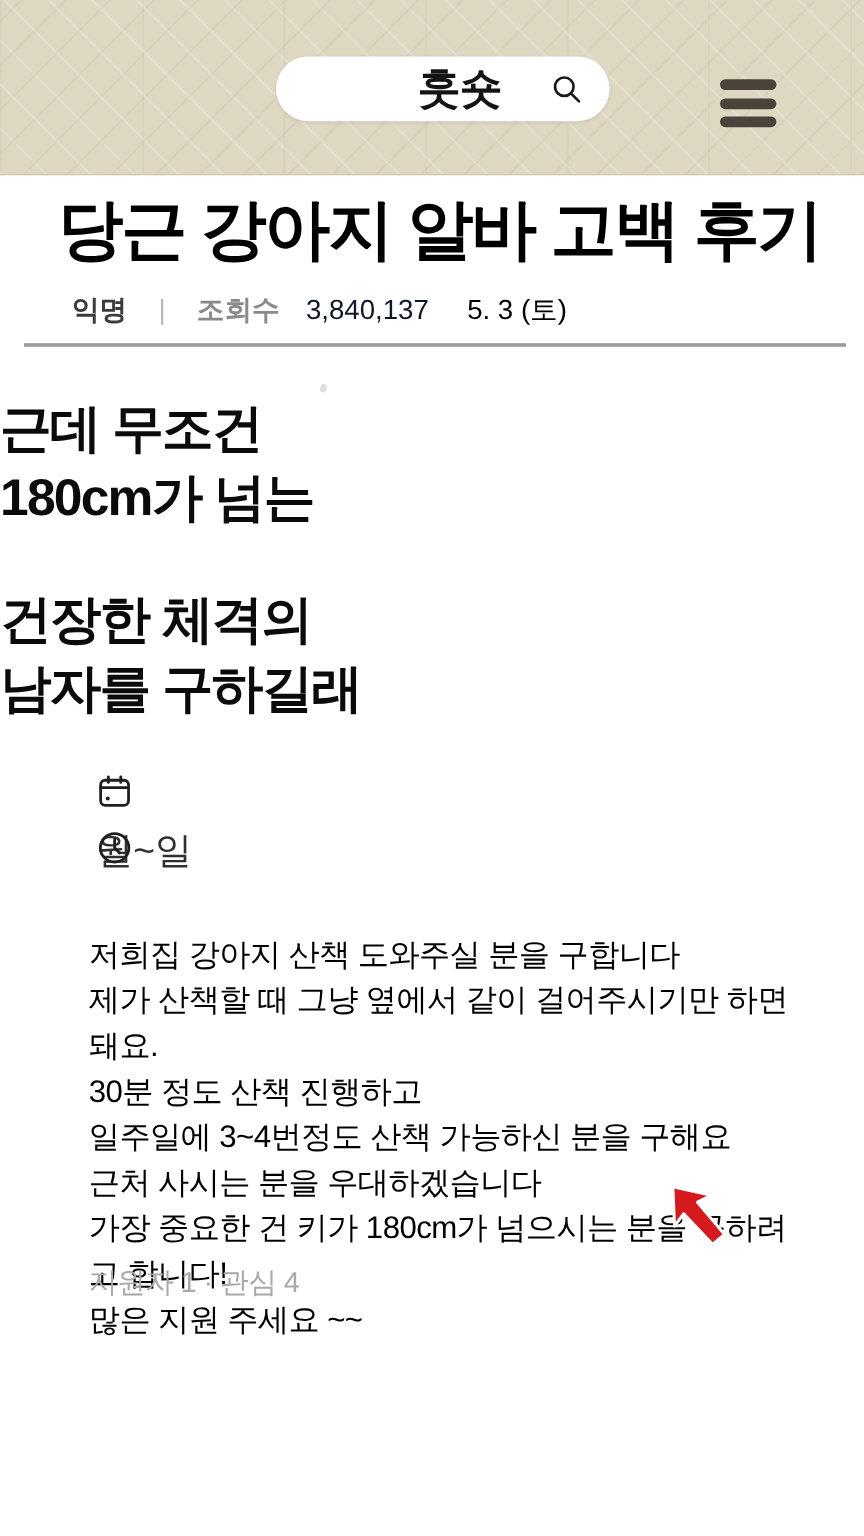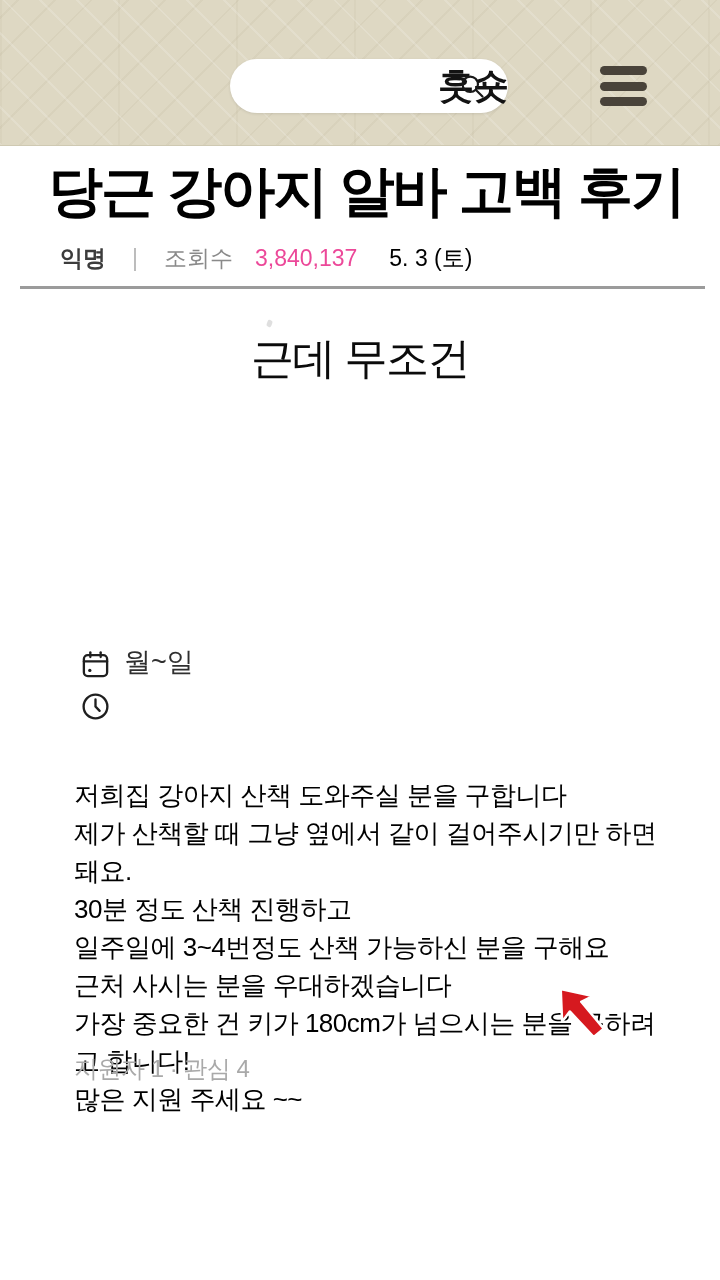--- a/index.html
+++ b/index.html
@@ -23,28 +23,28 @@
     width: 720px; height: 146px;
     background-color: #ded8c3;
     background-image:
       repeating-linear-gradient(45deg, rgba(255,255,255,0.16) 0 2px, transparent 2px 26px),
       repeating-linear-gradient(-45deg, rgba(140,128,92,0.07) 0 2px, transparent 2px 26px),
       repeating-linear-gradient(90deg, rgba(140,128,92,0.06) 0 2px, transparent 2px 118px);
     border-bottom: 1px solid #cfc9b2;
   }
   .search-pill {
     position: absolute;
-    left: 230px; top: 59px;
+    left: 230px; top: 47px;
     width: 278px; height: 54px;
     background: #ffffff;
     border-radius: 27px;
     box-shadow: 0 1px 3px rgba(0,0,0,0.10);
     display: flex;
     align-items: center;
-    justify-content: flex-end;
+    justify-content: center;
     cursor: text;
   }
   .search-text {
     font-size: 36px;
     font-weight: 800;
     color: #131313;
     letter-spacing: -1px;
     margin-left: 28px;
   }
   .search-icon {
@@ -85,38 +85,37 @@
     left: 60px; top: 243px;
     font-size: 23px;
     color: #8a8a8a;
     display: flex;
     align-items: center;
     gap: 26px;
     white-space: nowrap;
   }
   .meta-author { color: #3c3c3c; font-weight: 700; }
   .meta-sep { color: #b9b9b9; font-weight: 400; }
-  .meta-views-label { color: #8a8a8a; }
-  .meta-views-value { color: #ec4899; margin-left: -4px; }
+  .meta-views-label { color: #8a8a8a; font-weight: bold; }
+  .meta-views-value { color: #0f172a; margin-left: -4px; }
   .meta-date { color: #000000; margin-left: 6px; }
 
   .divider {
     position: absolute;
     left: 20px; top: 286px;
     width: 685px; height: 3px;
     background: #9b9b9b;
   }
 
   
   .highlight {
     position: absolute;
     left: 0;
     width: 720px;
-    text-align: center;
-    font-weight: 400;
+    font-weight: 700;
     font-size: 43px;
     letter-spacing: -1.5px;
     color: #0b0b0b;
     line-height: 57px;
   }
   .highlight-1 { top: 330px; }
   .highlight-2 { top: 489px; }
   .speck {
     position: absolute;
     left: 267px; top: 320px;
@@ -125,24 +124,25 @@
     border-radius: 2px;
     transform: rotate(20deg);
     opacity: 0.6;
   }
 
   
   .schedule-row {
     position: absolute;
     left: 80px;
     display: flex;
-    align-items: flex-end;
+    align-items: flex-start;
     gap: 13px;
-    font-size: 27px;
+    font-size: 31px;
     color: #2f2f2f;
+    flex-direction: column;
   }
   .schedule-row-days { top: 644px; }
   .schedule-row-time { top: 691px; }
   .schedule-icon { width: 31px; height: 31px; flex: 0 0 auto; }
 
   
   .body-text {
     position: absolute;
     left: 74px; top: 776px;
     width: 600px;
@@ -200,22 +200,27 @@
     <span class="meta-views-value">3,840,137</span>
     <span class="meta-date">5. 3 (토)</span>
   </div>
 
   <div class="divider"></div>
 
   <div class="speck"></div>
 
   <div class="highlight highlight-1">
     <div>근데 무조건</div>
-  </div>
-
+    <div>180cm가 넘는</div>
+  </div>
+
+  <div class="highlight highlight-2">
+    <div>건장한 체격의</div>
+    <div>남자를 구하길래</div>
+  </div>
 
   <div class="schedule-row schedule-row-days">
     <span class="schedule-icon">
       <svg viewBox="0 0 24 24" width="31" height="31" fill="none" stroke="#1f1f1f" stroke-width="1.8" stroke-linecap="round">
         <rect x="3" y="4.8" width="18" height="16.2" rx="3"></rect>
         <line x1="3" y1="9.6" x2="21" y2="9.6"></line>
         <line x1="8" y1="2.6" x2="8" y2="6.2"></line>
         <line x1="16" y1="2.6" x2="16" y2="6.2"></line>
         <circle cx="7.6" cy="16.6" r="1.3" fill="#1f1f1f" stroke="none"></circle>
       </svg>

